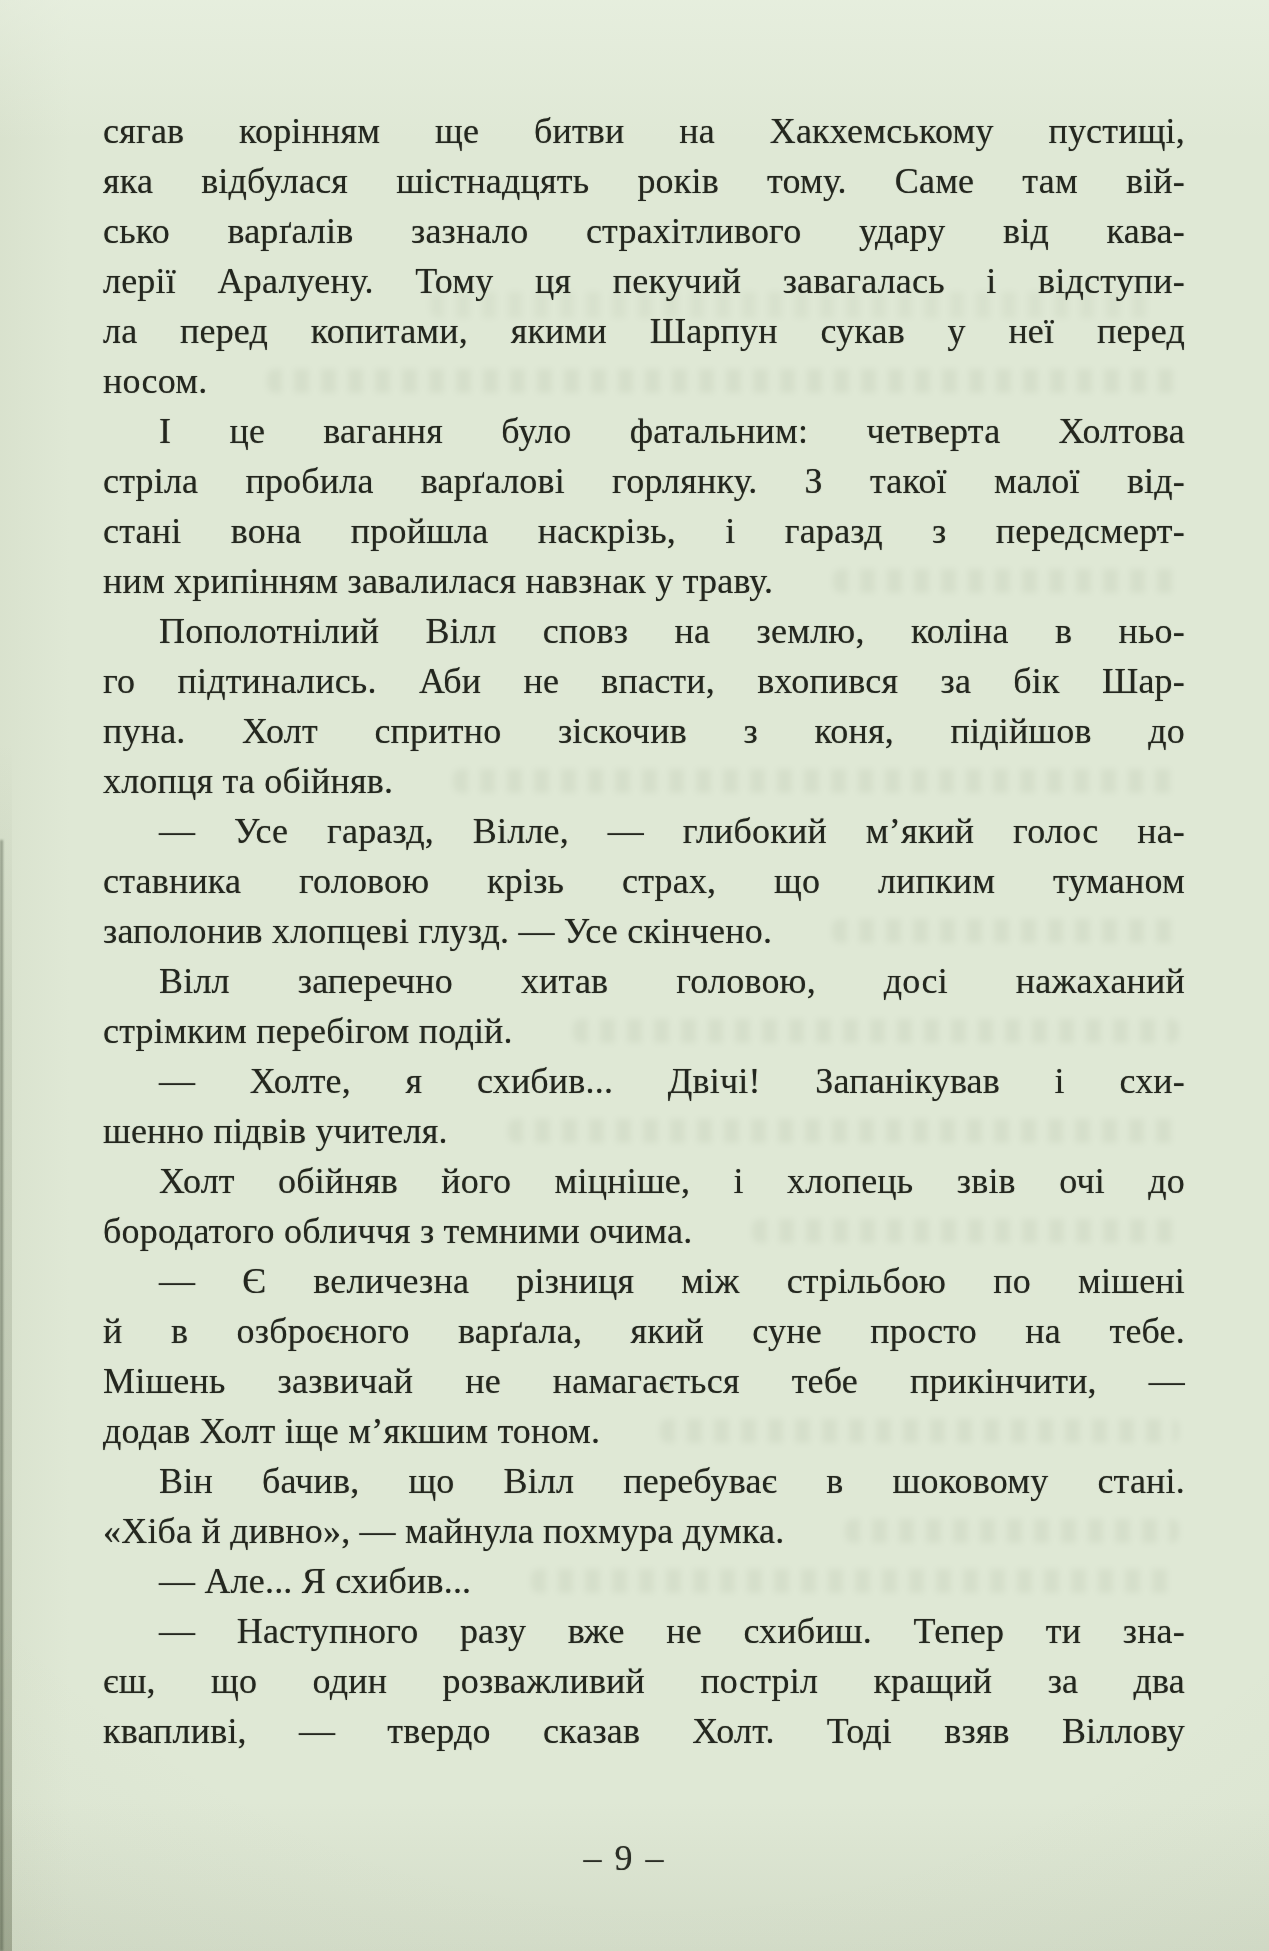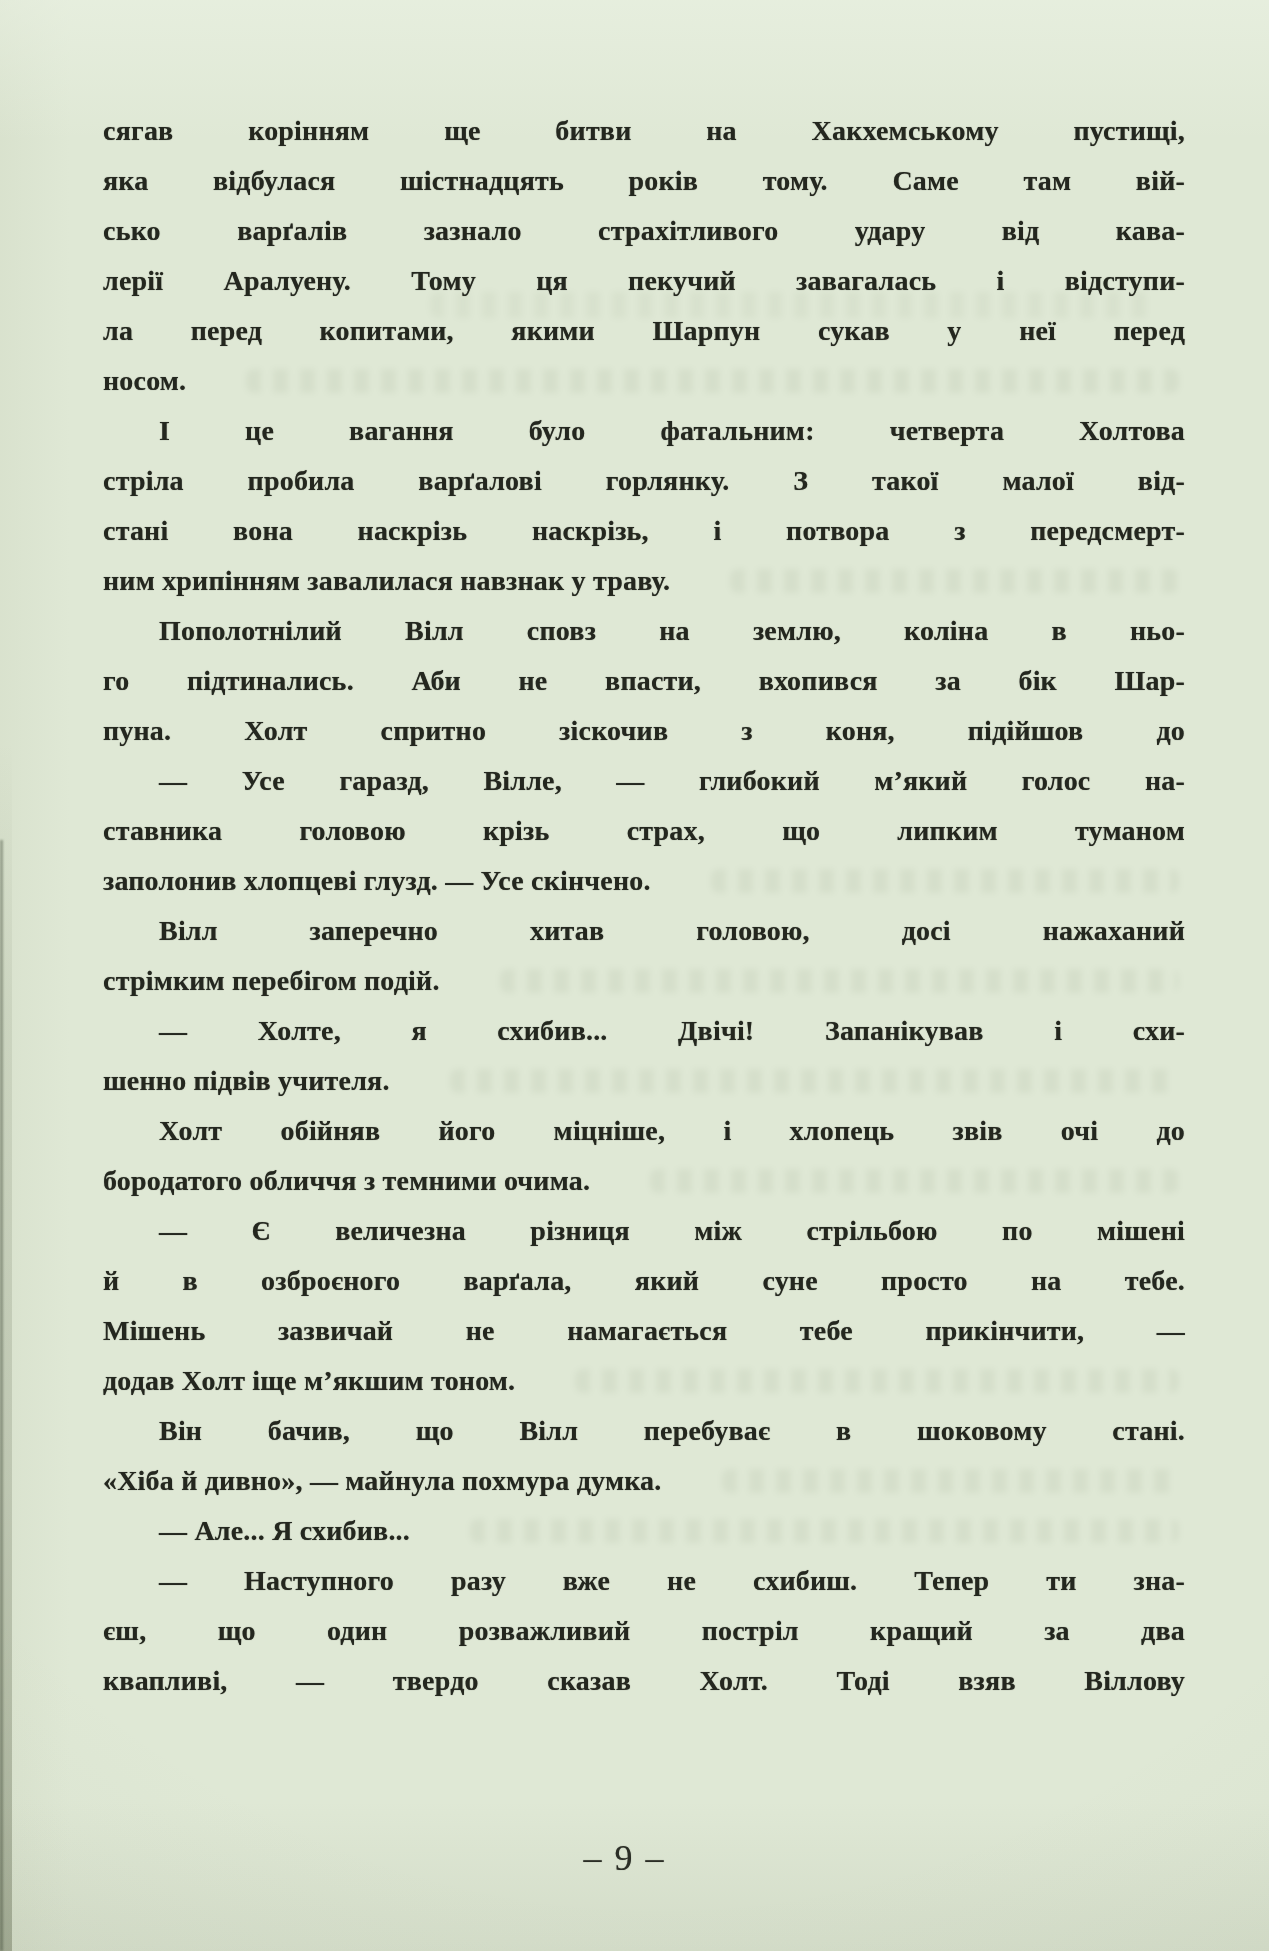--- a/index.html
+++ b/index.html
@@ -26,29 +26,28 @@
   }
   .text-block {
     position: absolute;
     left: 103px;
     top: 106px;
     width: 1082px;
   }
   .line {
     height: 50px;
     line-height: 50px;
-    font-size: 28px;
+    font-size: 36px;
     color: #24271f;
     text-align: justify;
     text-align-last: justify;
     text-justify: inter-word;
     text-shadow: 0 0 1px rgba(32,35,27,0.55);
     letter-spacing: 0.2px;
     white-space: normal;
-    font-weight: bold;
   }
   .line.indent { padding-left: 56px; }
   .line.flush {
     display: flex;
     text-align: left;
     text-align-last: auto;
   }
   .line.flush .txt { white-space: pre; flex: 0 0 auto; }
   
   .line.flush::after {
@@ -121,27 +120,30 @@
       <div class="line"><span class="txt">сягав корінням ще битви на Хакхемському пустищі,</span></div>
       <div class="line"><span class="txt">яка відбулася шістнадцять років тому. Саме там вій-</span></div>
       <div class="line"><span class="txt">сько варґалів зазнало страхітливого удару від кава-</span></div>
       <div class="line"><span class="txt">лерії Аралуену. Тому ця пекучий завагалась і відступи-</span></div>
       <div class="line"><span class="txt">ла перед копитами, якими Шарпун сукав у неї перед</span></div>
       <div class="line flush">
         <span class="txt">носом.</span>
       </div>
       <div class="line indent"><span class="txt">І це вагання було фатальним: четверта Холтова</span></div>
       <div class="line"><span class="txt">стріла пробила варґалові горлянку. З такої малої від-</span></div>
-      <div class="line"><span class="txt">стані вона наскрізь наскрізь, і потвора з передсмерт-</span></div>
+      <div class="line"><span class="txt">стані вона пройшла наскрізь, і гаразд з передсмерт-</span></div>
       <div class="line flush">
         <span class="txt">ним хрипінням завалилася навзнак у траву.</span>
       </div>
       <div class="line indent"><span class="txt">Пополотнілий Вілл сповз на землю, коліна в ньо-</span></div>
       <div class="line"><span class="txt">го підтинались. Аби не впасти, вхопився за бік Шар-</span></div>
       <div class="line"><span class="txt">пуна. Холт спритно зіскочив з коня, підійшов до</span></div>
+      <div class="line flush">
+        <span class="txt">хлопця та обійняв.</span>
+      </div>
       <div class="line indent"><span class="txt">— Усе гаразд, Вілле, — глибокий м’який голос на-</span></div>
       <div class="line"><span class="txt">ставника головою крізь страх, що липким туманом</span></div>
       <div class="line flush">
         <span class="txt">заполонив хлопцеві глузд. — Усе скінчено.</span>
       </div>
       <div class="line indent"><span class="txt">Вілл заперечно хитав головою, досі нажаханий</span></div>
       <div class="line flush">
         <span class="txt">стрімким перебігом подій.</span>
       </div>
       <div class="line indent"><span class="txt">— Холте, я схибив... Двічі! Запанікував і схи-</span></div>

